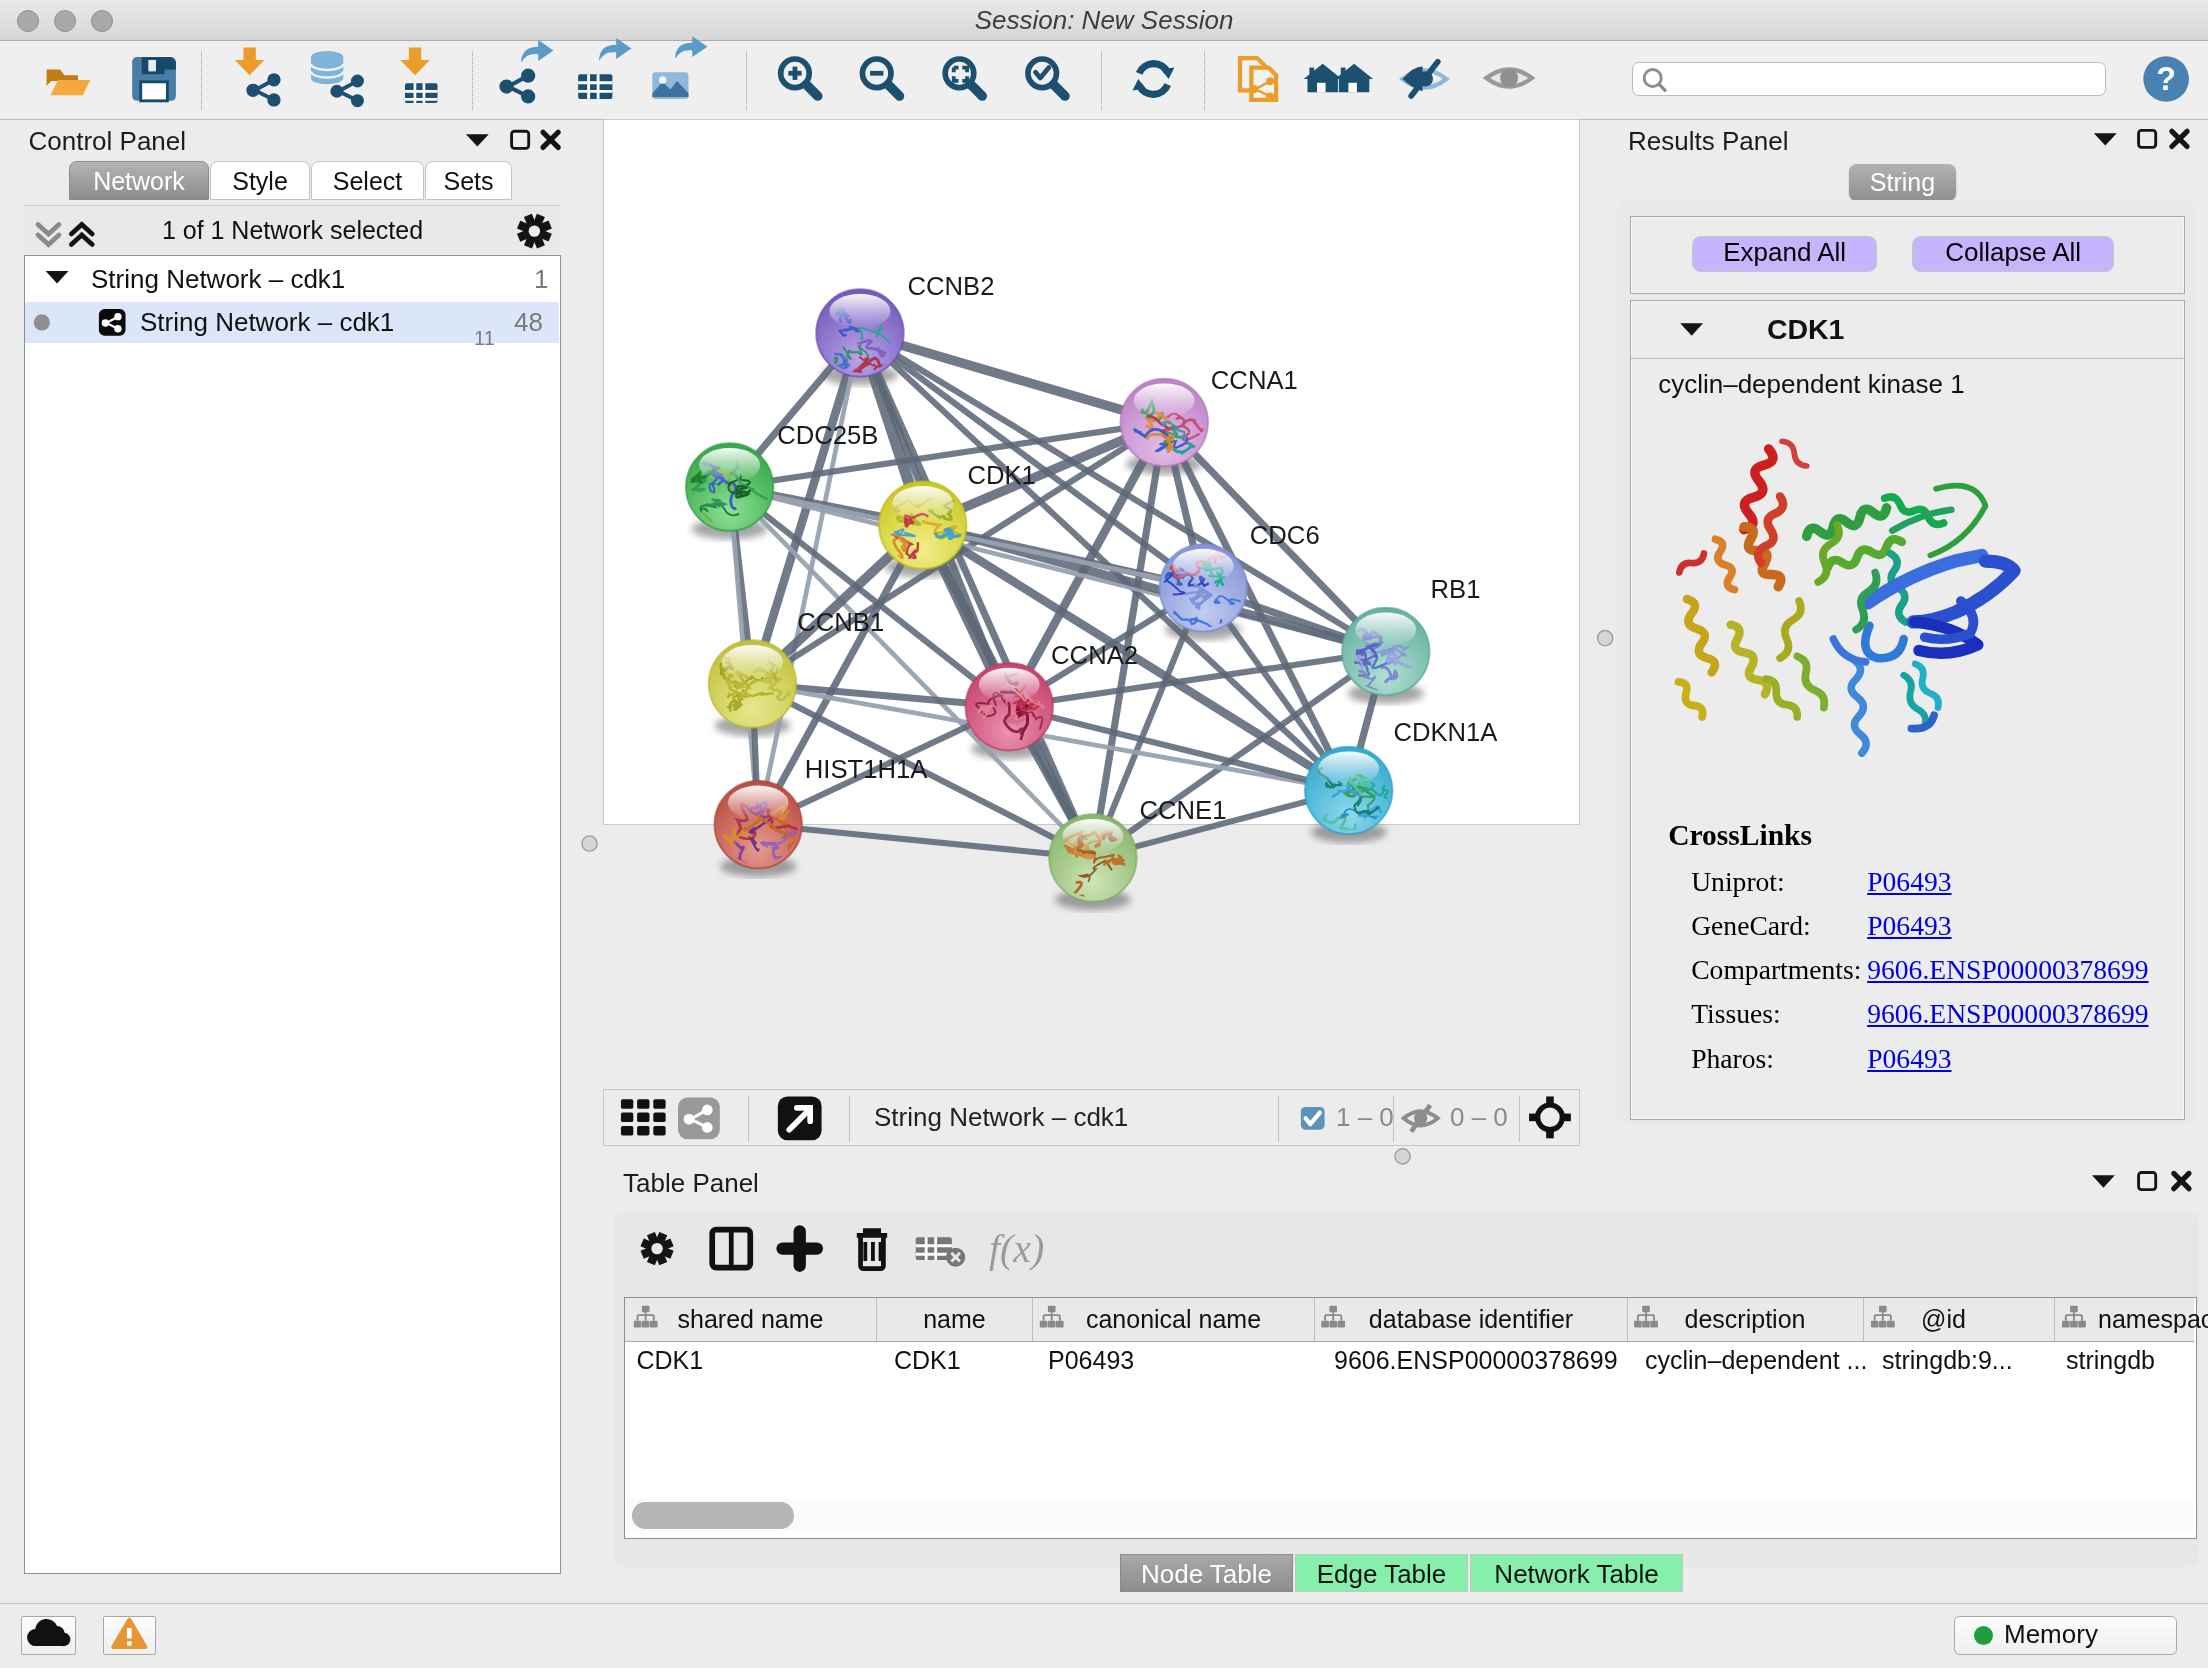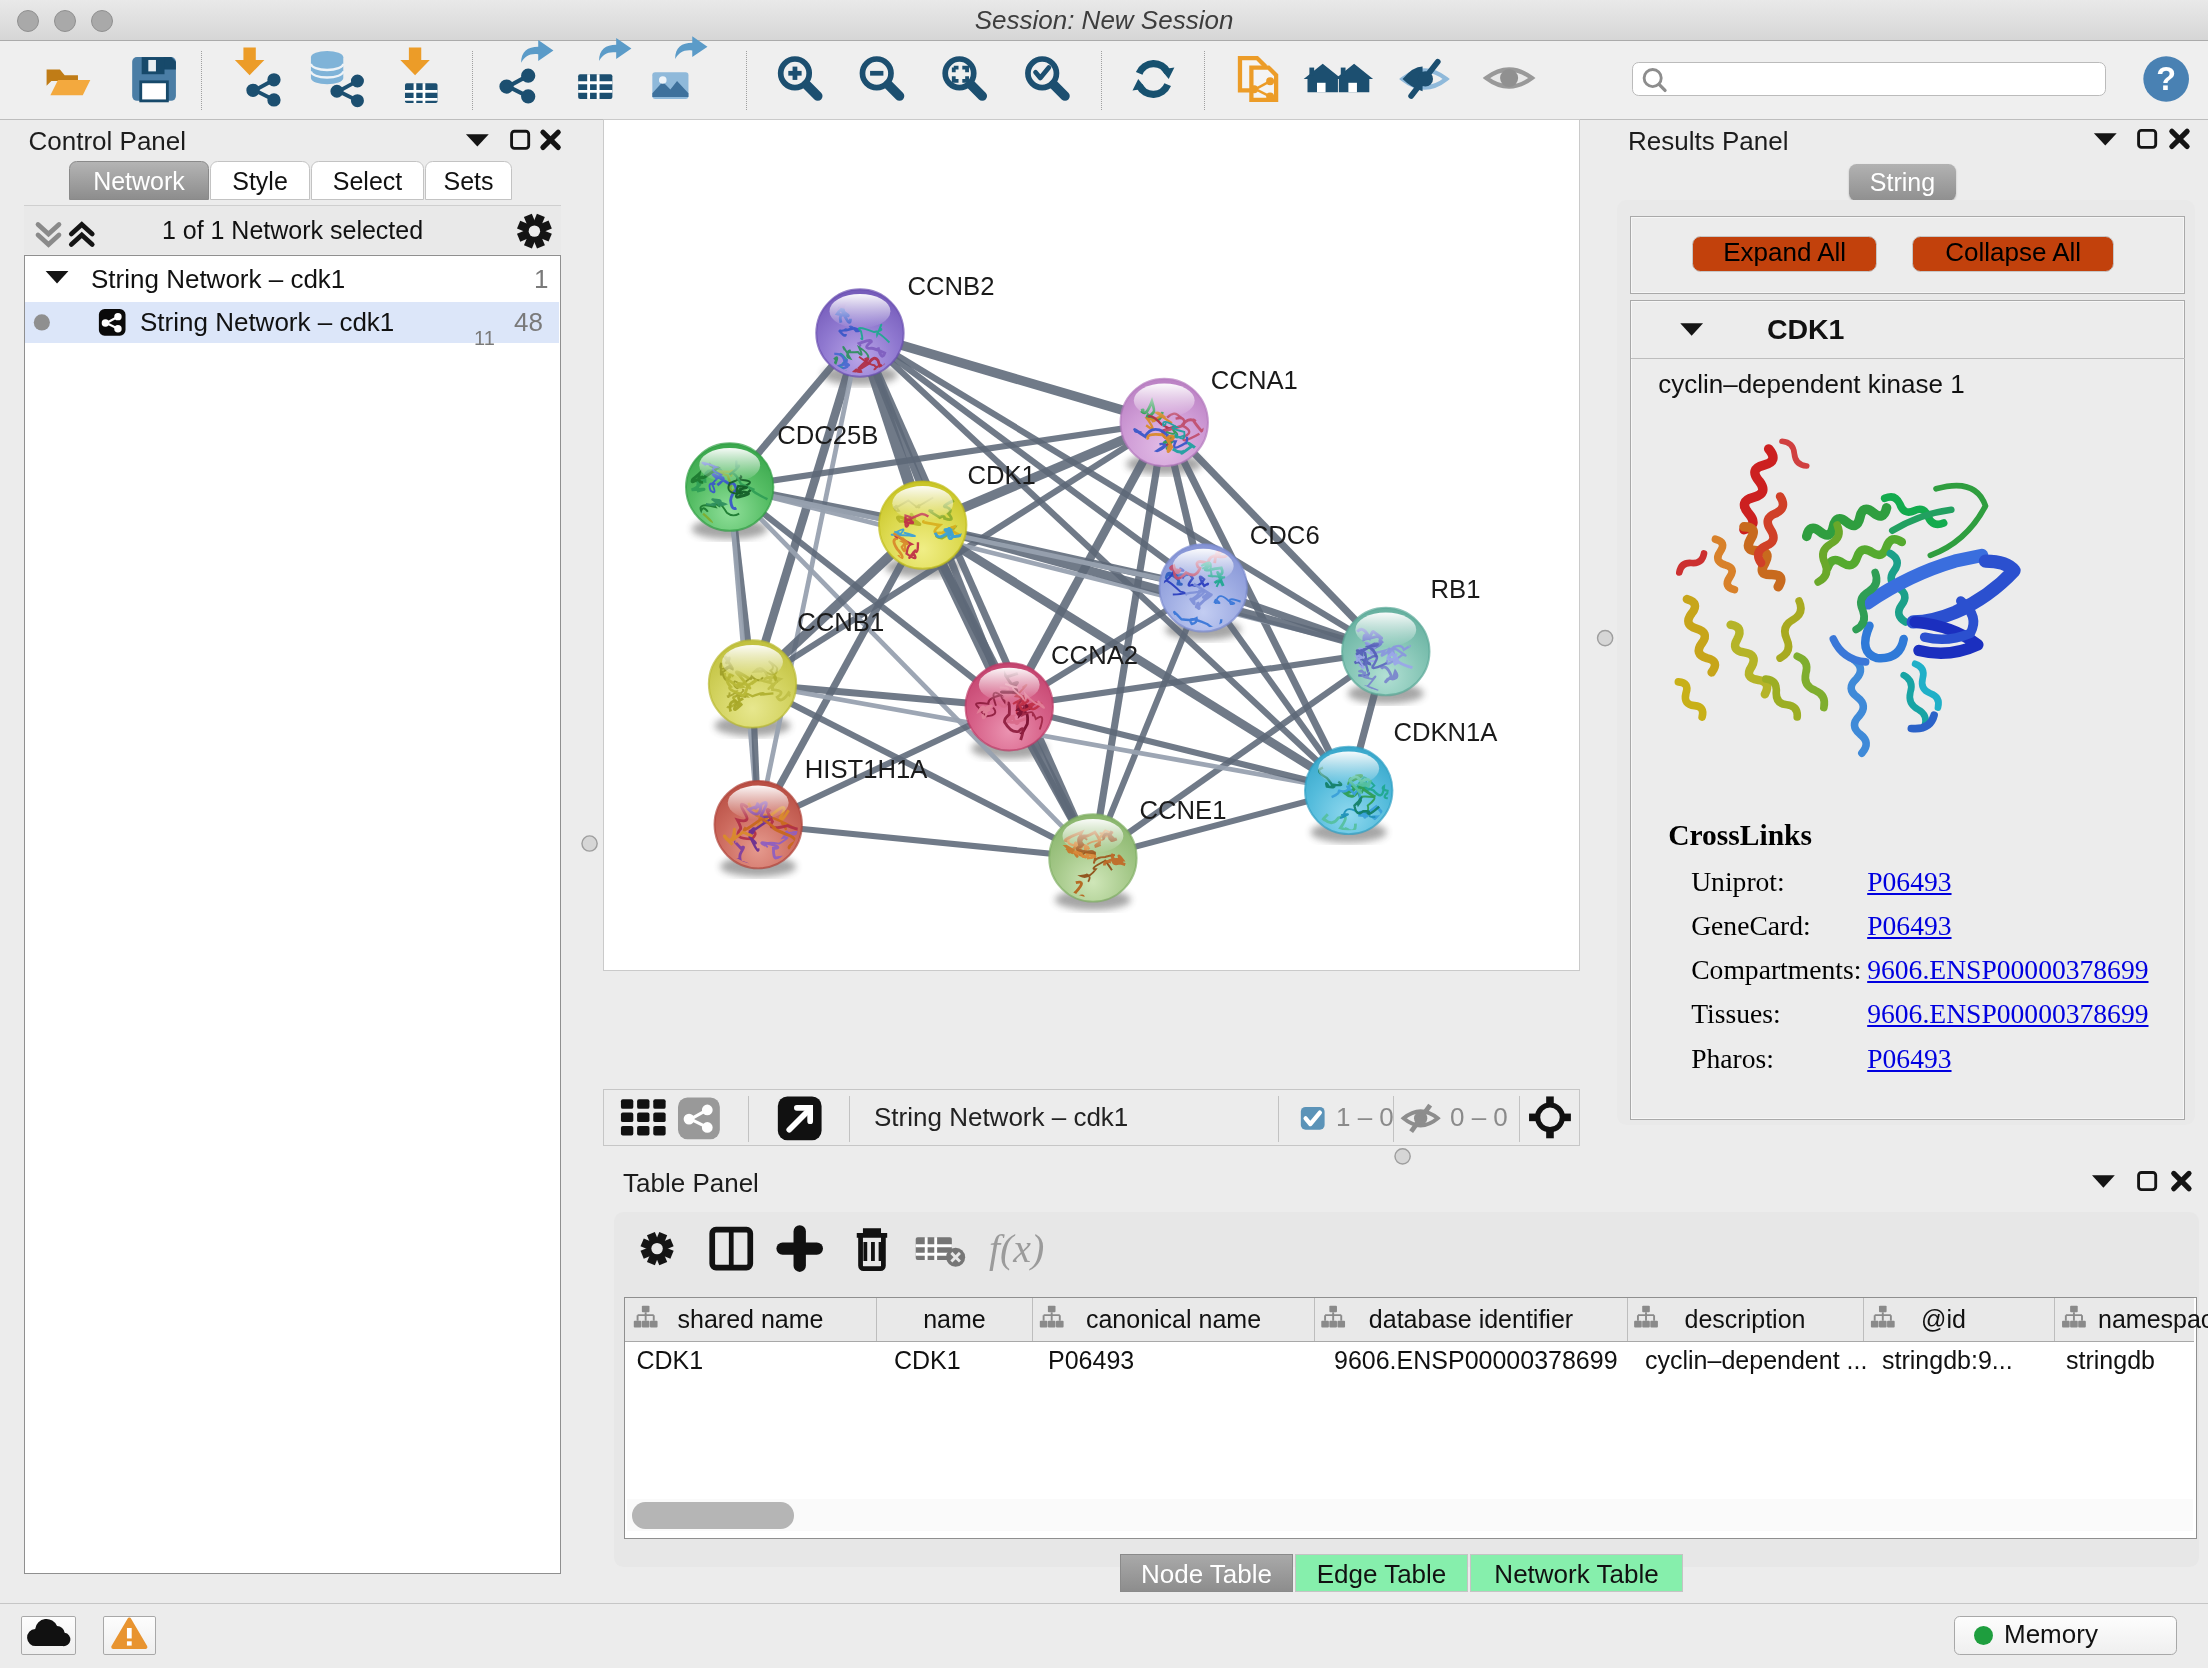--- a/index.html
+++ b/index.html
@@ -26,35 +26,35 @@
   .tab{position:absolute;height:39px;line-height:39px;text-align:center;
     font-size:25px;color:#111;background:#fff;border:1px solid #c3c3c3;
     box-sizing:border-box;border-radius:7.6px 7.6px 0 0;}
   .tabsel{background:linear-gradient(#b4b4b4,#8d8d8d);color:#fff;border:1px solid #8a8a8a;}
   #ctrlbar{position:absolute;left:24px;top:205px;width:537px;height:49px;
     background:#e9e9e9;border-top:1px solid #cfcfcf;box-sizing:border-box;}
   #netlist{position:absolute;left:24px;top:255px;width:537px;height:1319px;
     background:#fff;border:1.9px solid #8f8f8f;box-sizing:border-box;}
   .row2{position:absolute;left:0px;top:46px;width:534px;height:41px;background:#dce6f9;}
   
-  #netview{position:absolute;left:603px;top:119px;width:977px;height:852px;
+  #netview{position:absolute;left:603px;top:119px;width:977px;height:706px;
     background:#fff;border:1px solid #cacaca;box-sizing:border-box;}
   #netstatus{position:absolute;left:603px;top:1089px;width:977px;height:57px;
     background:#ececec;border:1px solid #c6c6c6;box-sizing:border-box;}
   .vsep{position:absolute;top:5.7px;height:46px;width:0;border-left:1px solid #c2c2c2;}
   
   #respanel{position:absolute;left:1615px;top:119px;width:593px;height:1027px;}
   #strtab{position:absolute;left:234px;top:45px;width:107px;height:37px;border-radius:7.6px;
     background:linear-gradient(#b2b2b2,#8f8f8f);color:#fff;font-size:25px;
     text-align:center;line-height:37px;box-shadow:0 1px 1.9px rgba(0,0,0,.25);}
   #resbox{position:absolute;left:1.9px;top:81px;width:578px;height:925px;
     background:#e9e9e9;border-radius:9.5px;}
   .innerbox{position:absolute;left:13.3px;width:555px;background:#ececec;
     border:1px solid #a9a9a9;box-shadow:inset 0 0 0 1px #f6f6f6;box-sizing:border-box;}
-  .btn{position:absolute;height:36px;background:#c2410c;border:1px solid #c6c6c6;
+  .btn{position:absolute;height:36px;background:#c4b5fd;border:1px solid #c6c6c6;
     border-radius:8.6px;font-size:26px;text-align:center;box-sizing:border-box;}
   .serif{font-family:"Liberation Serif", serif;}
   .link{color:#0000e0;text-decoration:underline;}
   
   #tablepanel{position:absolute;left:614px;top:1212px;width:1585px;height:355px;
     background:#e7e7e7;border-radius:9.5px;}
   #thetable{position:absolute;left:624px;top:1297px;width:1573px;height:242px;
     background:#fff;border:1.9px solid #8f8f8f;box-sizing:border-box;}
   #thead{position:absolute;left:0;top:0;width:1569px;height:43px;background:#e9e9e9;
     border-bottom:1px solid #a8a8a8;}

